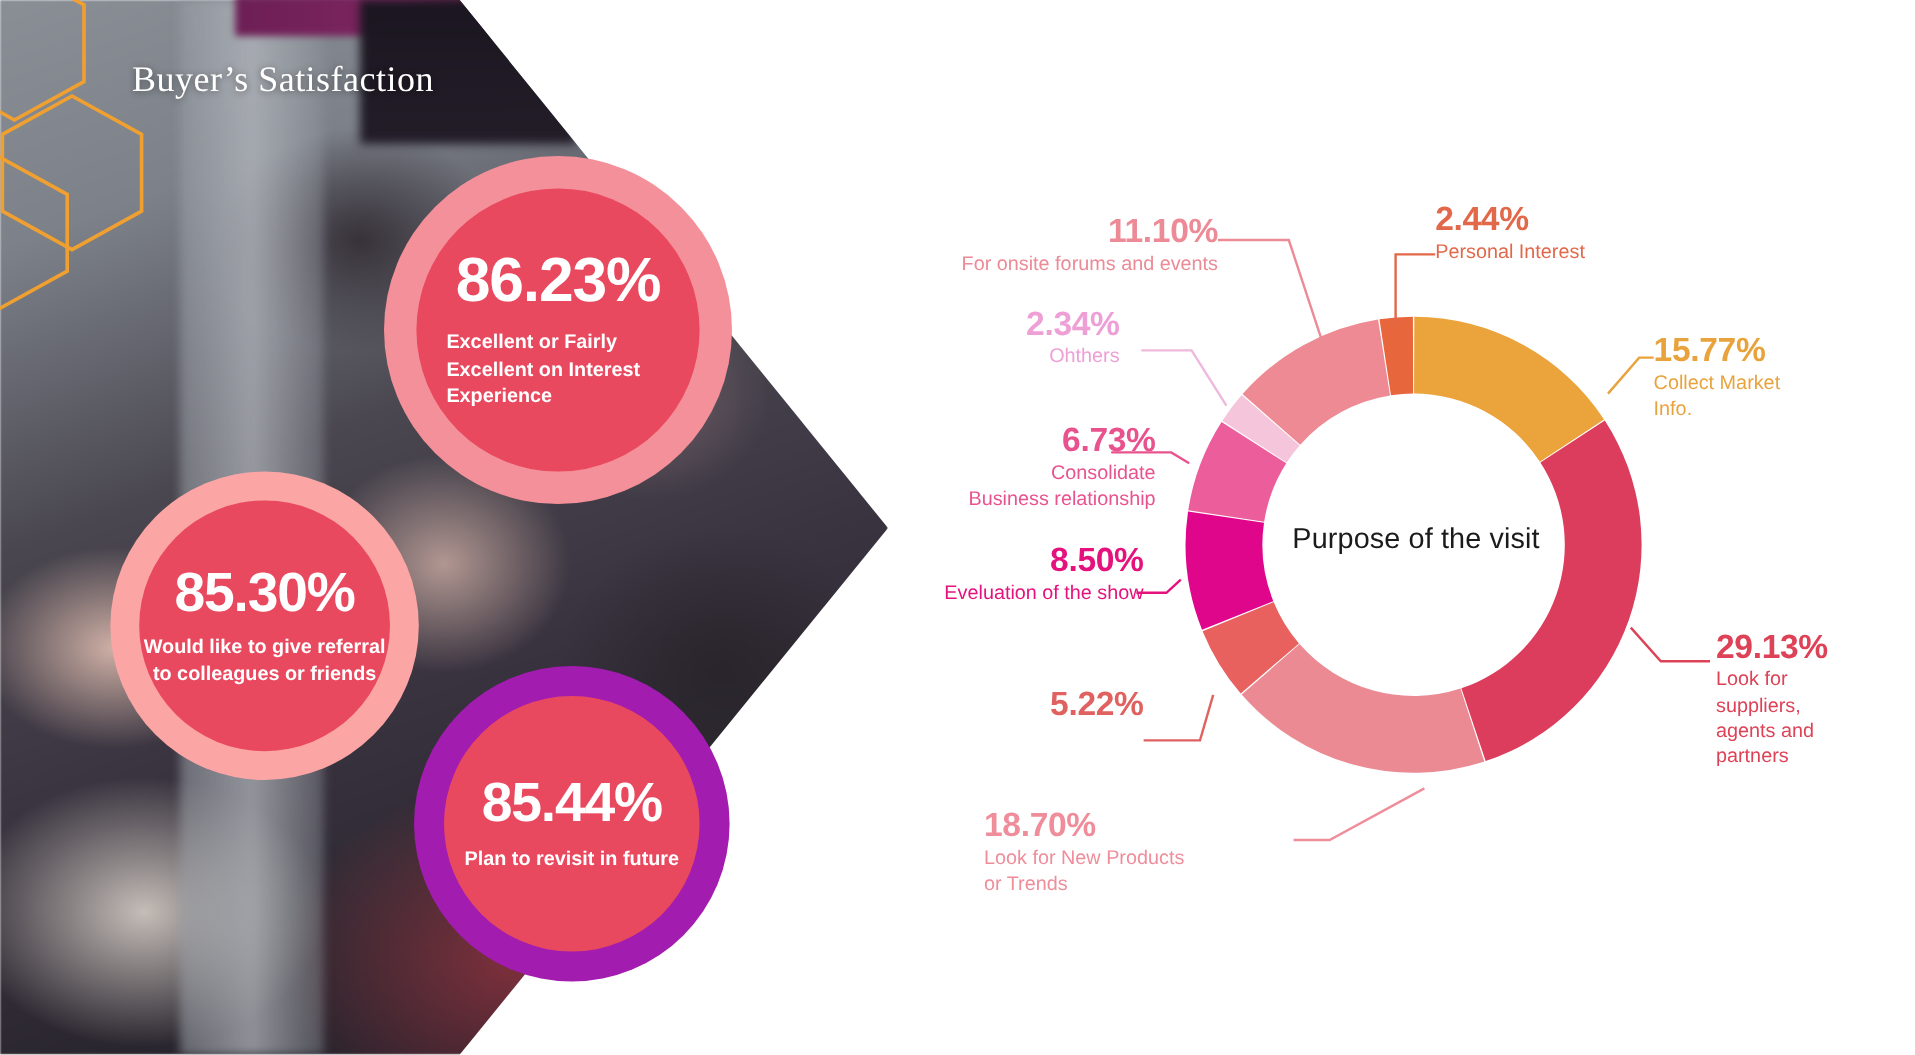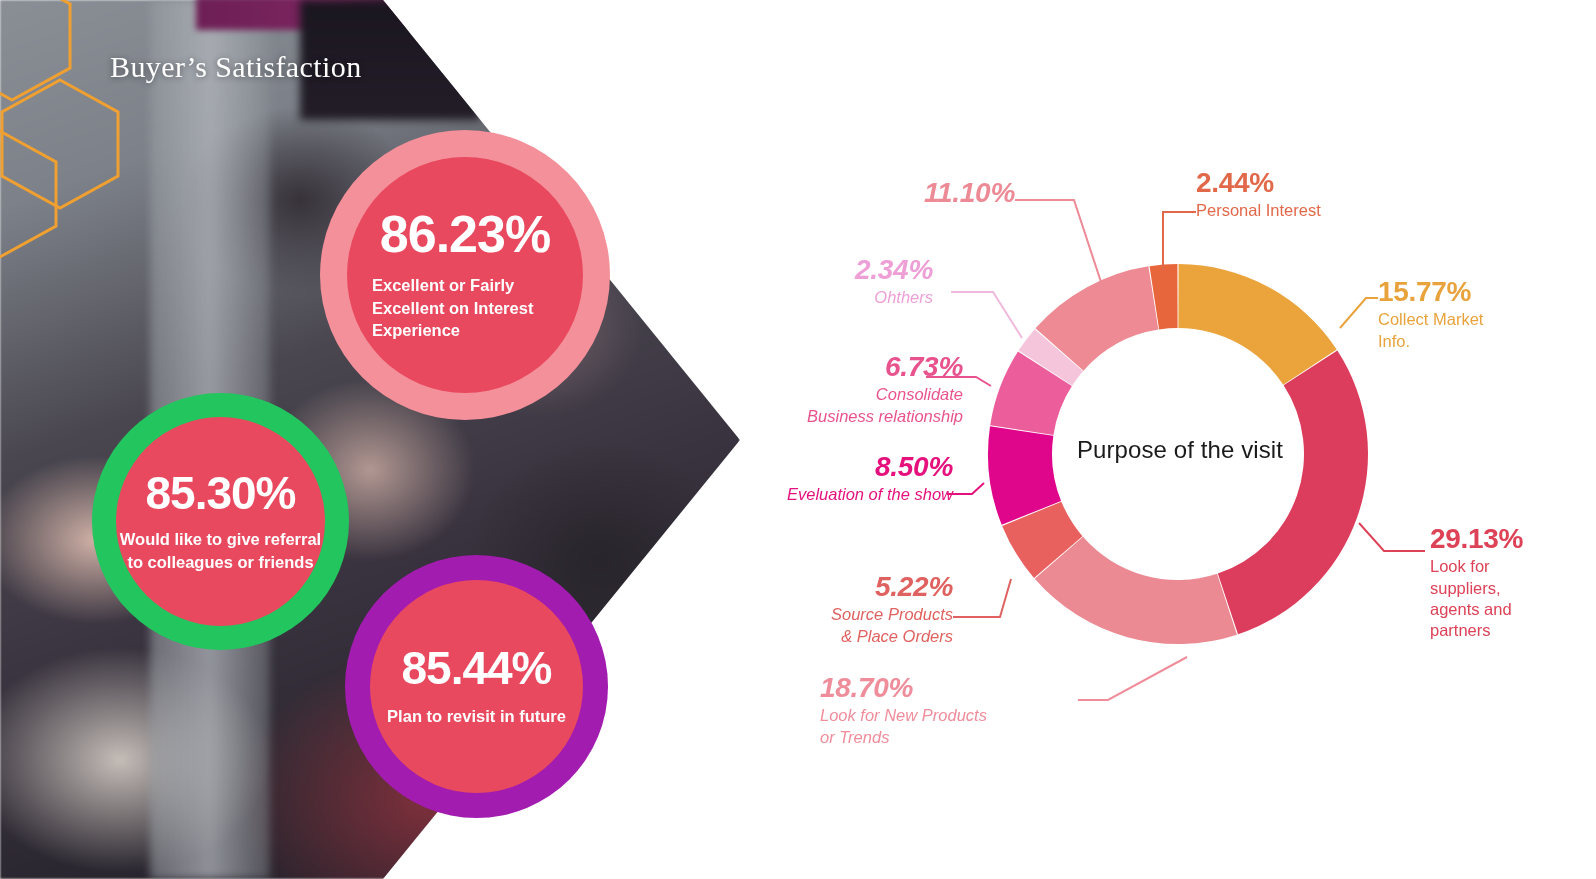--- a/index.html
+++ b/index.html
@@ -82,42 +82,42 @@
   }
   .bubble .cap{
     font-size:16.5px;font-weight:bold;line-height:1.38;
   }
 
   #bubble-1{left:320px;top:130px;width:290px;height:290px;background:#F4909A;padding:27px;}
   #bubble-1 .inner{background:#E9495F;}
   #bubble-1 .pct{font-size:52px;margin-bottom:14px;}
   #bubble-1 .cap{text-align:left;width:186px;}
 
-  #bubble-2{left:92px;top:393px;width:257px;height:257px;background:#22c55e;padding:24px;}
+  #bubble-2{left:92px;top:393px;width:257px;height:257px;background:#fca5a5;padding:24px;}
   #bubble-2 .inner{background:#E9495F;}
   #bubble-2 .pct{font-size:46px;margin-bottom:12px;}
   #bubble-2 .cap{width:218px;}
 
   #bubble-3{left:345px;top:555px;width:263px;height:263px;background:#a21caf;padding:25px;}
   #bubble-3 .inner{background:#E9495F;}
   #bubble-3 .pct{font-size:46px;margin-bottom:14px;}
   #bubble-3 .cap{width:180px;}
   #donut-svg{position:absolute;left:0;top:0;}
   #donut-center-label{
     position:absolute;left:1068px;top:436px;width:224px;
     text-align:center;font-size:24px;color:#1b1b1b;
     letter-spacing:.1px;
   }
 
   .lbl{position:absolute;}
   .lbl .v{font-size:28px;font-weight:bold;line-height:1.05;letter-spacing:-.3px;}
   .lbl .t{font-size:16.5px;line-height:1.28;margin-top:3px;}
   .lbl.right{text-align:left;}
   .lbl.left{text-align:right;}
-  .lbl.left .v, .lbl.left .t{text-align:right;font-style:italic;}
+  .lbl.left .v, .lbl.left .t{text-align:right;}
 </style>
 </head>
 <body>
 
 <div id="left-panel">
   <div id="photo-bg"></div>
   <div id="photo-pillar"></div>
   <div id="photo-purple-band"></div>
   <div id="photo-dark-band"></div>
 
@@ -231,24 +231,20 @@
 <div class="lbl left" style="left:820px;top:673px;width:320px;">
   <div class="v" style="color:#EF8D9B;text-align:left;">18.70%</div>
   <div class="t" style="color:#EF8D9B;text-align:left;">
     <span>Look for New Products</span><br>
     <span>or Trends</span>
   </div>
 </div>
 
 <div class="lbl left" style="left:693px;top:572px;width:260px;">
   <div class="v" style="color:#DF6260;">5.22%</div>
-  <div class="t" style="color:#DF6260;">
-    <span>Source Products</span><br>
-    <span>&amp; Place Orders</span>
-  </div>
 </div>
 
 <div class="lbl left" style="left:653px;top:452px;width:300px;">
   <div class="v" style="color:#E5127D;">8.50%</div>
   <div class="t" style="color:#E5127D;">Eveluation of the show</div>
 </div>
 
 <div class="lbl left" style="left:633px;top:352px;width:330px;">
   <div class="v" style="color:#E8538E;">6.73%</div>
   <div class="t" style="color:#E8538E;">
@@ -257,13 +253,14 @@
   </div>
 </div>
 
 <div class="lbl left" style="left:673px;top:255px;width:260px;">
   <div class="v" style="color:#EE9FD6;">2.34%</div>
   <div class="t" style="color:#EE9FD6;">Ohthers</div>
 </div>
 
 <div class="lbl left" style="left:705px;top:178px;width:310px;">
   <div class="v" style="color:#EC8A96;">11.10%</div>
+  <div class="t" style="color:#EC8A96;">For onsite forums and events</div>
 </div>
 
 </body></html>

